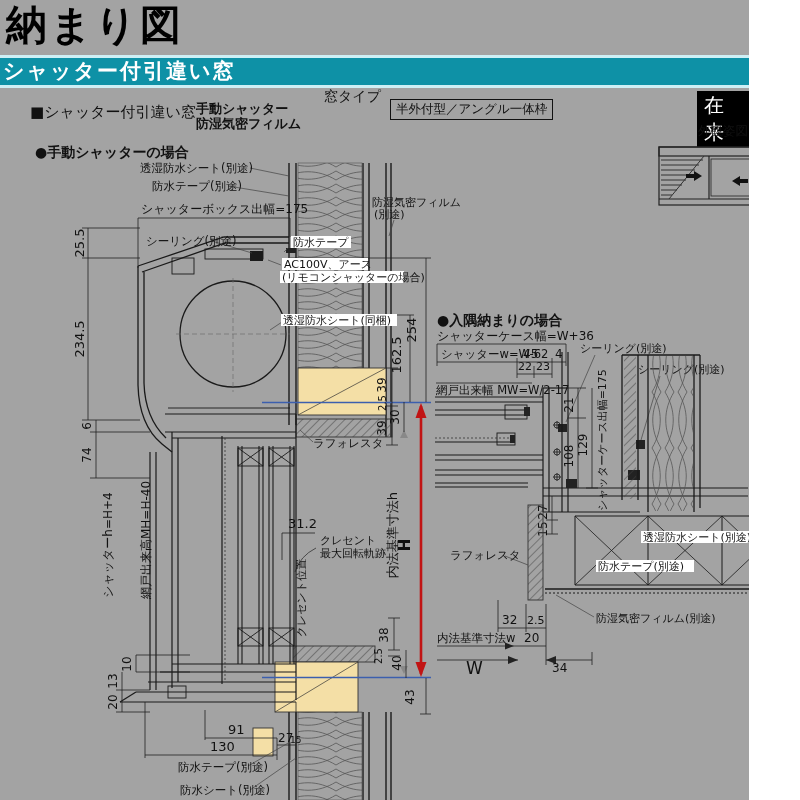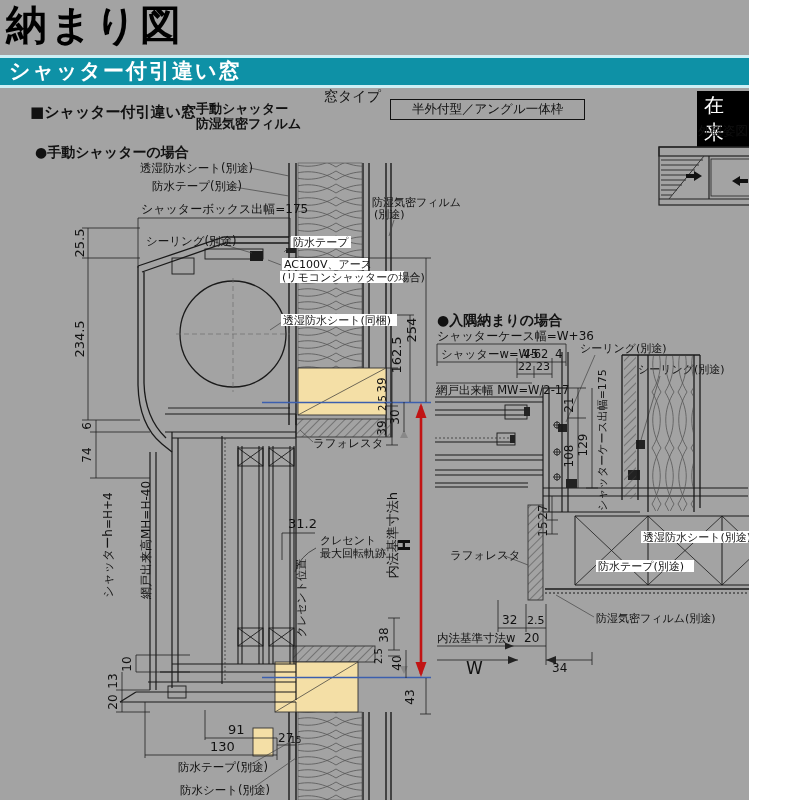--- a/index.html
+++ b/index.html
@@ -2,25 +2,25 @@
 <html><head>
 <meta charset="utf-8">
 <style>
   html,body{margin:0;padding:0;background:#fff;}
   #page{position:relative;width:749px;height:800px;background:#a3a3a3;overflow:hidden;
         font-family:"DejaVu Sans",sans-serif;color:#111;}
   .abs{position:absolute;}
   #title{left:6px;top:-2px;font-size:41px;font-weight:800;letter-spacing:3px;color:#000;}
   #banner{left:0;top:55px;width:781px;height:27px;background:#0e91a6;
           border:3px solid #cdeff5;border-left:none;
-          color:#fff;font-size:21px;font-weight:700;line-height:27px;padding-left:9px;letter-spacing:2px;}
-  #product{left:30px;top:103px;font-size:15px;font-weight:700;}
+          color:#fff;font-size:21px;font-weight:700;line-height:27px;padding-left:3px;letter-spacing:2px;}
+  #product{left:30px;top:103px;font-size:15px;font-weight:400;}
   #typecol{left:196px;top:93px;font-size:13px;font-weight:600;line-height:15px;margin-top:8px;}
   #wtlabel{left:324px;top:88px;font-size:14px;font-weight:400;}
-  #wtvalue{left:390px;top:99px;font-size:12.5px;border:1.5px solid #111;padding:1px 21px;}
+  #wtvalue{left:390px;top:99px;font-size:12.5px;border:1.5px solid #111;padding:1px 5px;}
   #badge{left:697px;top:91px;background:#000;color:#fff;font-size:20px;font-weight:400;padding:1px 7px;letter-spacing:1px;}
   #viewlabel{left:698px;top:123px;font-size:12.5px;}
   svg text{fill:#111;}
   .lbl{font-size:11px;}
   .lbl2{font-size:11.5px;}
   .dim{font-size:12px;}
   .dimb{font-size:13px;}
   .hd{font-size:14px;font-weight:700;}
 </style>
 </head>

